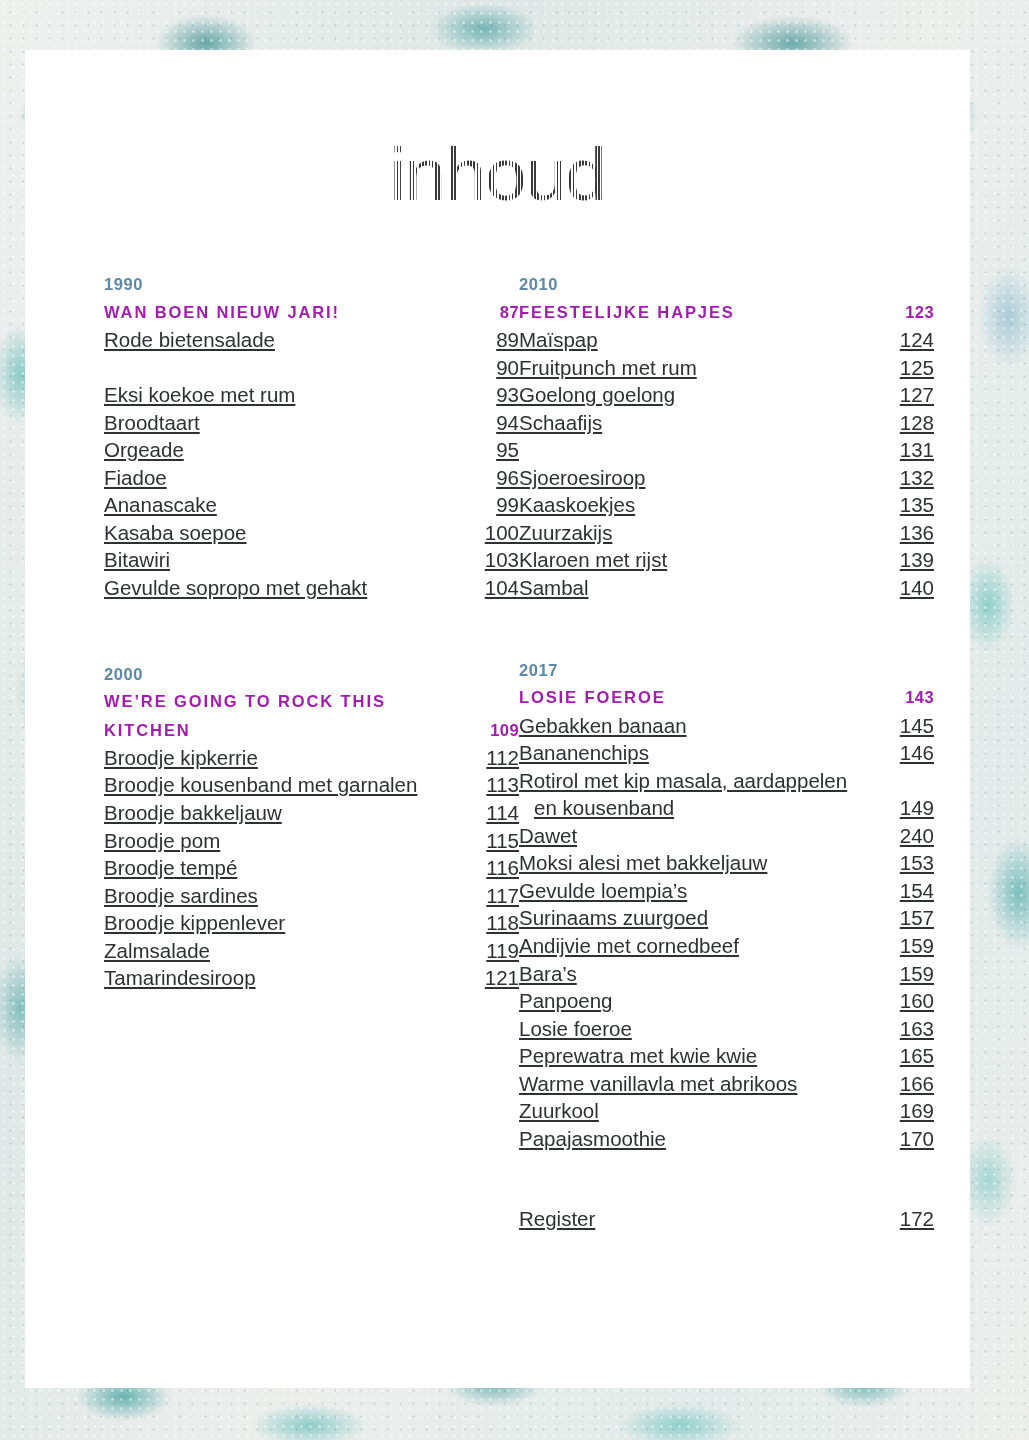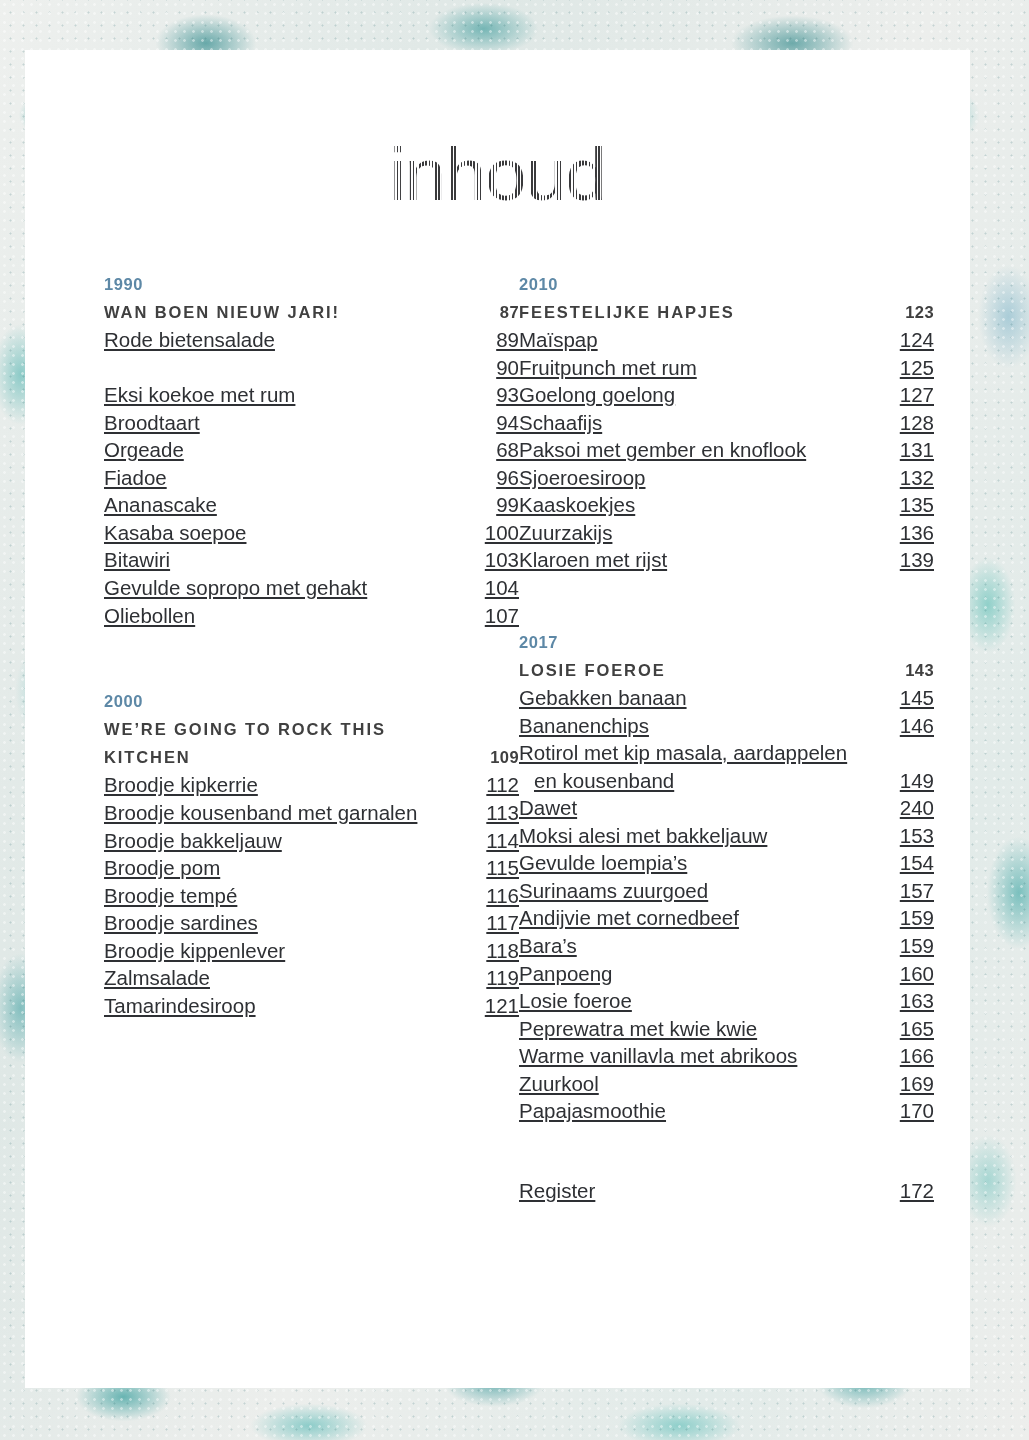--- a/index.html
+++ b/index.html
@@ -129,21 +129,21 @@
     color: #5d88a6;
     font-size: 16.5px;
     font-weight: bold;
     letter-spacing: 0.6px;
     line-height: 1.55;
     margin: 0;
   }
   .sec-head {
     display: flex;
     align-items: baseline;
-    color: #404040;
+    color: #a21caf;
     font-size: 16.5px;
     font-weight: bold;
     letter-spacing: 1.9px;
     line-height: 1.72;
     margin: 0;
   }
   .sec-head .st { flex: 0 1 auto; }
   .sec-head .dots { flex: 1 1 auto; }
   .sec-head .pg {
     flex: 0 0 auto;
@@ -221,21 +221,21 @@
             <span class="pg">93</span>
           </div>
           <div class="entry">
             <span class="nm">Broodtaart</span>
             <span class="fill"></span>
             <span class="pg">94</span>
           </div>
           <div class="entry">
             <span class="nm">Orgeade</span>
             <span class="fill"></span>
-            <span class="pg">68</span>
+            <span class="pg">95</span>
           </div>
           <div class="entry">
             <span class="nm">Fiadoe</span>
             <span class="fill"></span>
             <span class="pg">96</span>
           </div>
           <div class="entry">
             <span class="nm">Ananascake</span>
             <span class="fill"></span>
             <span class="pg">99</span>
@@ -247,25 +247,20 @@
           </div>
           <div class="entry">
             <span class="nm">Bitawiri</span>
             <span class="fill"></span>
             <span class="pg">103</span>
           </div>
           <div class="entry">
             <span class="nm">Gevulde sopropo met gehakt</span>
             <span class="fill"></span>
             <span class="pg">104</span>
-          </div>
-          <div class="entry">
-            <span class="nm">Oliebollen</span>
-            <span class="fill"></span>
-            <span class="pg">107</span>
           </div>
         </div>
 
         <div class="gap-block"></div>
 
         <div class="section">
           <div class="year">2000</div>
           <div class="sec-head">
             <span class="st">WE’RE GOING TO ROCK THIS</span>
             <span class="dots"></span>
@@ -349,21 +344,20 @@
             <span class="nm">Goelong goelong</span>
             <span class="fill"></span>
             <span class="pg">127</span>
           </div>
           <div class="entry">
             <span class="nm">Schaafijs</span>
             <span class="fill"></span>
             <span class="pg">128</span>
           </div>
           <div class="entry">
-            <span class="nm">Paksoi met gember en knoflook</span>
             <span class="fill"></span>
             <span class="pg">131</span>
           </div>
           <div class="entry">
             <span class="nm">Sjoeroesiroop</span>
             <span class="fill"></span>
             <span class="pg">132</span>
           </div>
           <div class="entry">
             <span class="nm">Kaaskoekjes</span>
@@ -372,20 +366,25 @@
           </div>
           <div class="entry">
             <span class="nm">Zuurzakijs</span>
             <span class="fill"></span>
             <span class="pg">136</span>
           </div>
           <div class="entry">
             <span class="nm">Klaroen met rijst</span>
             <span class="fill"></span>
             <span class="pg">139</span>
+          </div>
+          <div class="entry">
+            <span class="nm">Sambal</span>
+            <span class="fill"></span>
+            <span class="pg">140</span>
           </div>
         </div>
 
         <div class="gap-block small"></div>
 
         <div class="section">
           <div class="year">2017</div>
           <div class="sec-head">
             <span class="st">LOSIE FOEROE</span>
             <span class="dots"></span>

